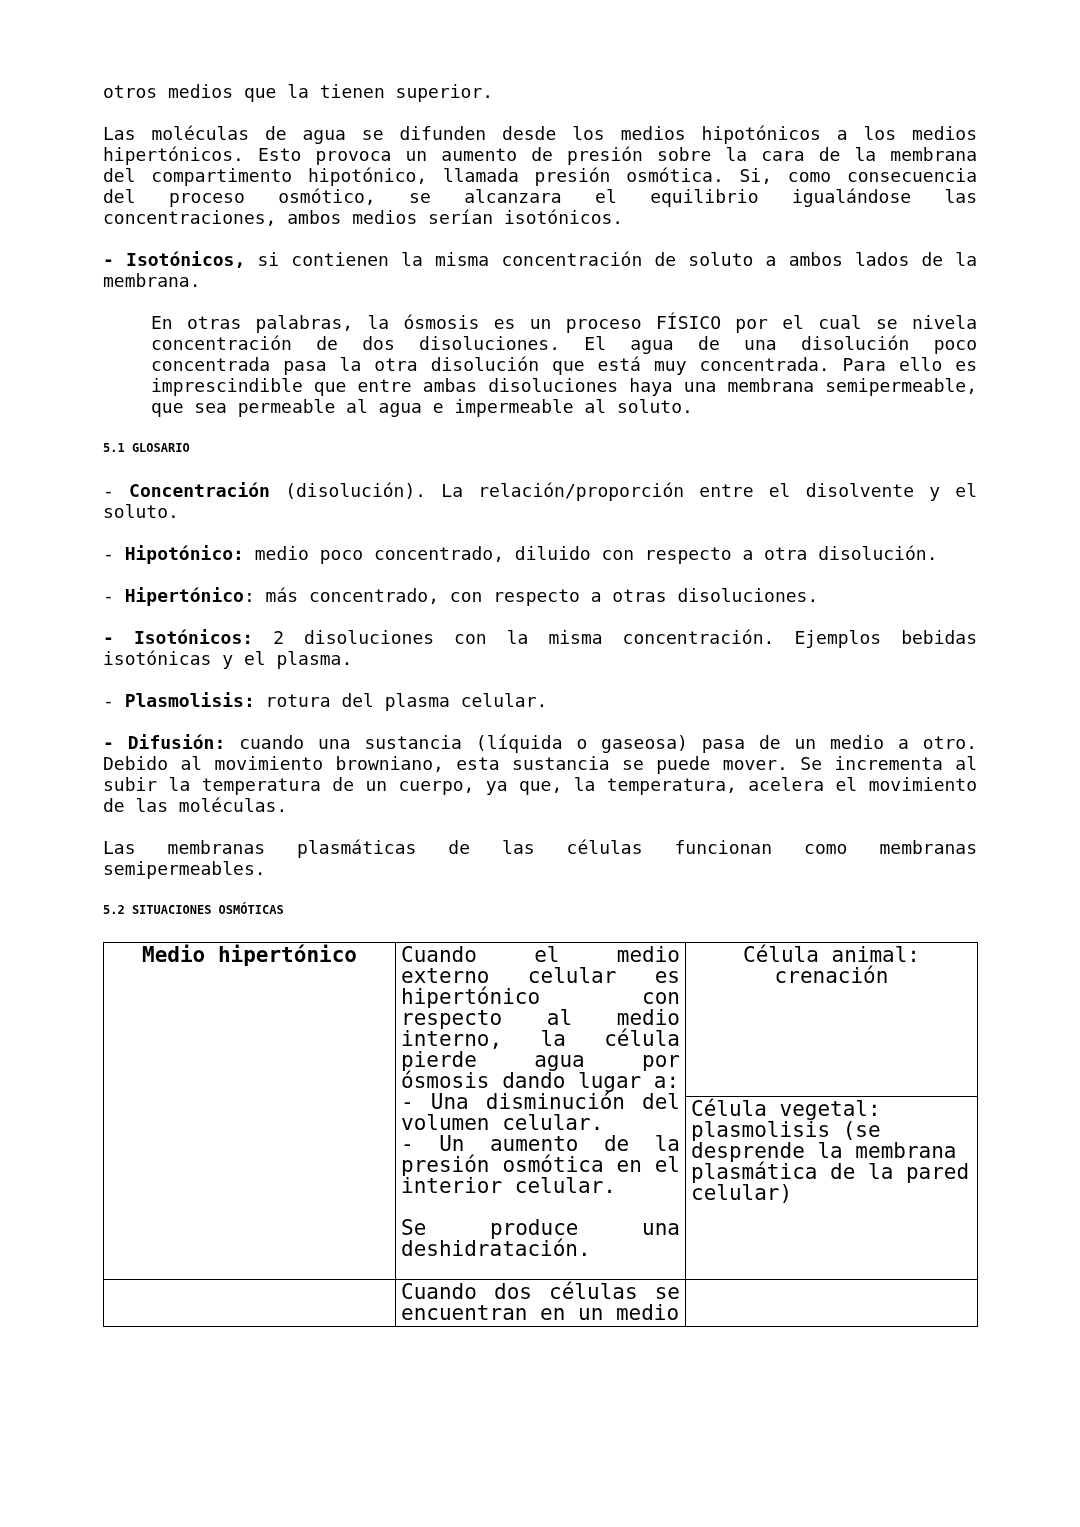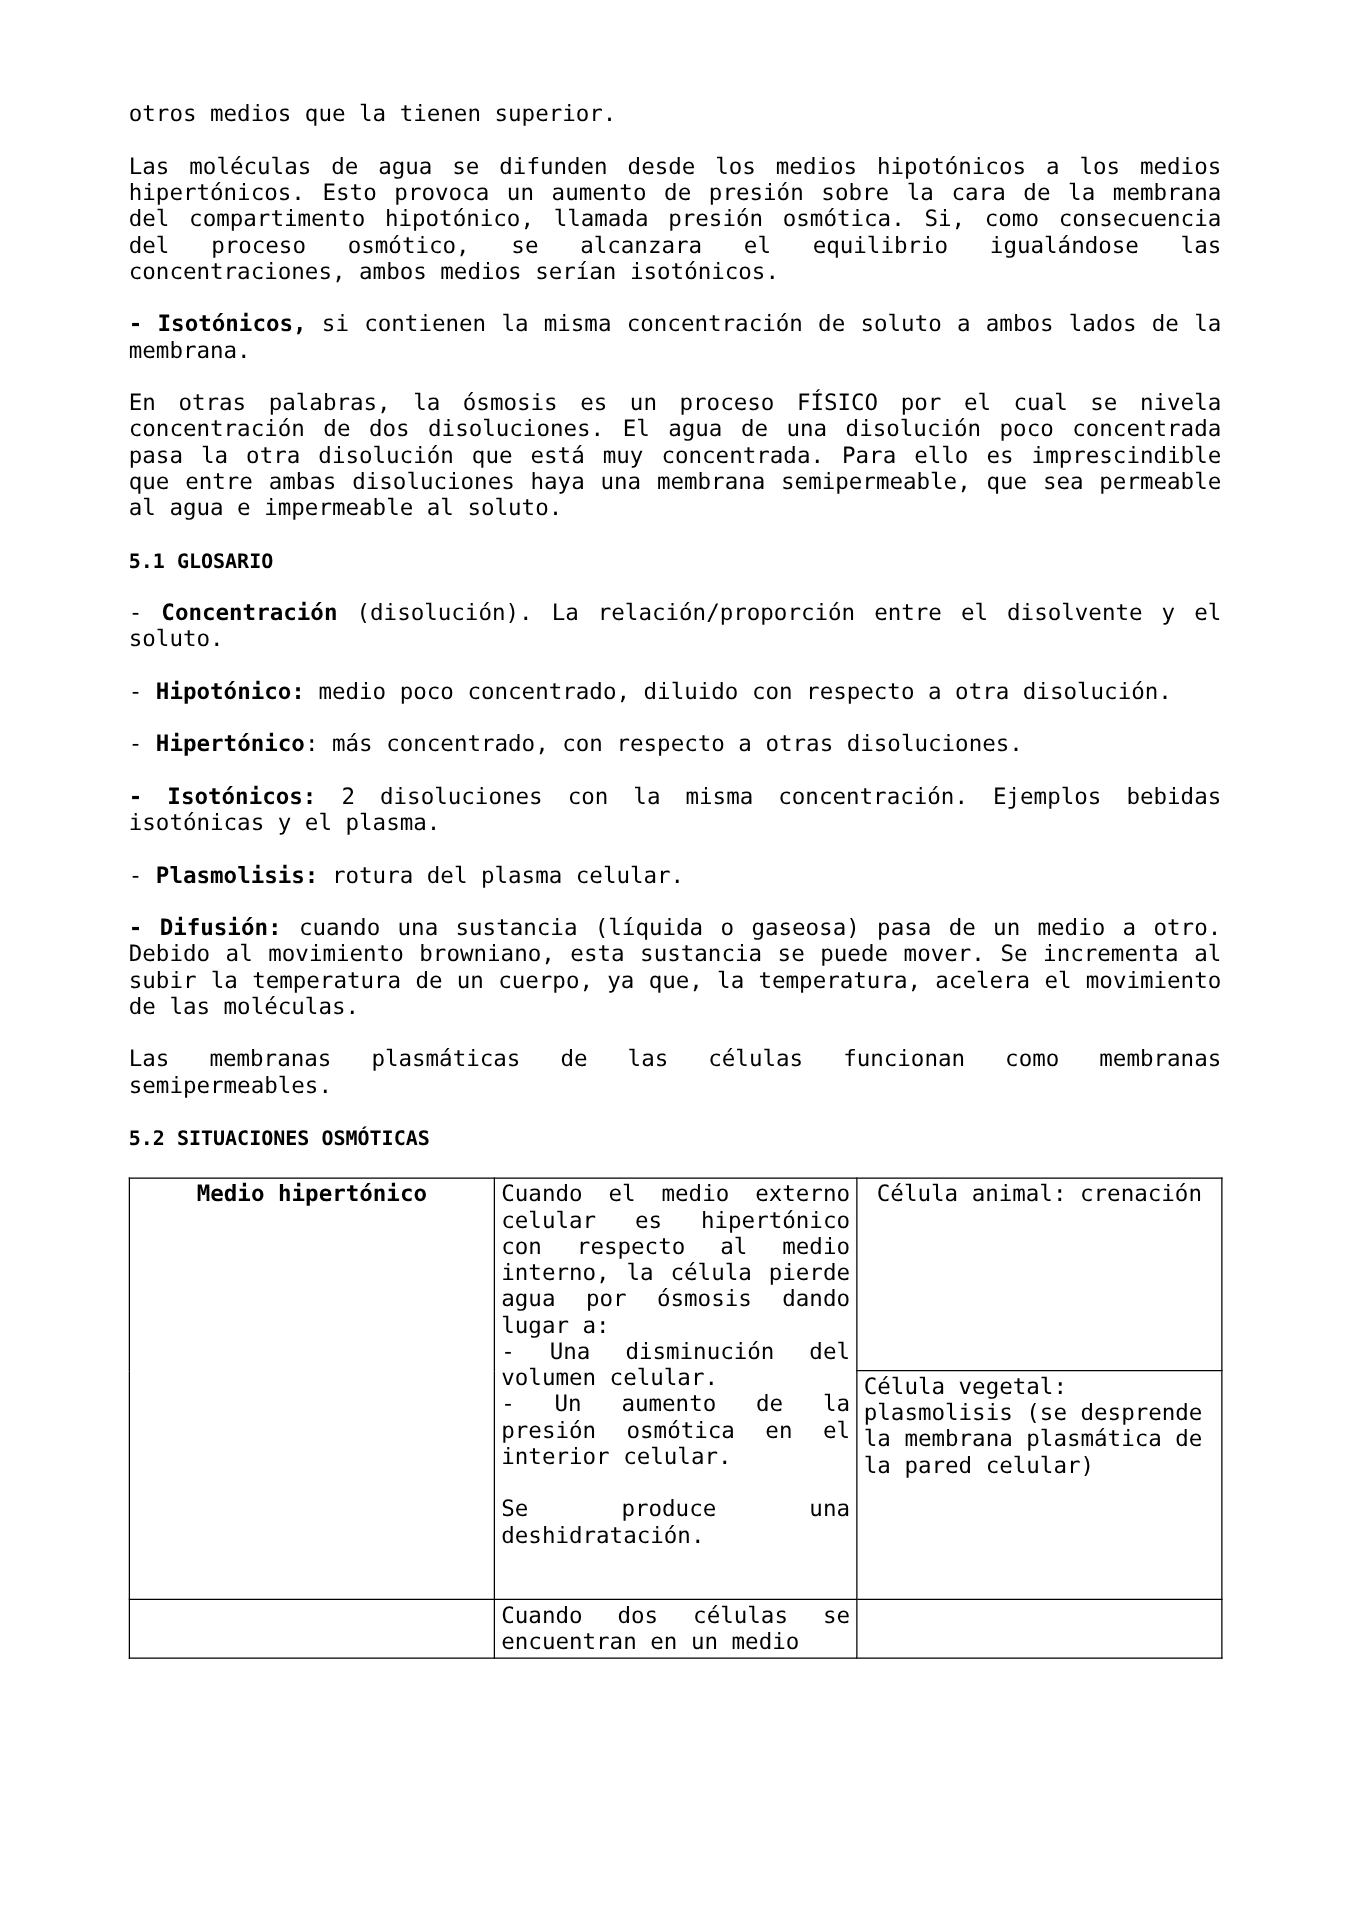--- a/index.html
+++ b/index.html
@@ -17,34 +17,34 @@
   }
   .page {
     width: 874px;
     margin-left: 103px;
     padding-top: 81px;
   }
   .para {
     margin: 0 0 21px 0;
     text-align: justify;
   }
-  .para.extra-space { margin-top: 21px; }
+  .para.extra-space { margin-top: 21px; margin-left: 48px; }
   .heading {
     margin: 0 0 21px 0;
     font-weight: bold;
-    font-size: 16px;
+    font-size: 12px;
     text-align: left;
   }
   strong { font-weight: bold; }
 
   table.osmosis-table {
     border-collapse: collapse;
     width: 874px;
     table-layout: fixed;
-    font-size: 18px;
+    font-size: 21px;
     line-height: 21px;
   }
   table.osmosis-table td {
     border: 1px solid #000000;
     padding: 2px 5px;
     vertical-align: top;
     overflow: hidden;
   }
   col.c1 { width: 292px; }
   col.c2 { width: 290px; }

